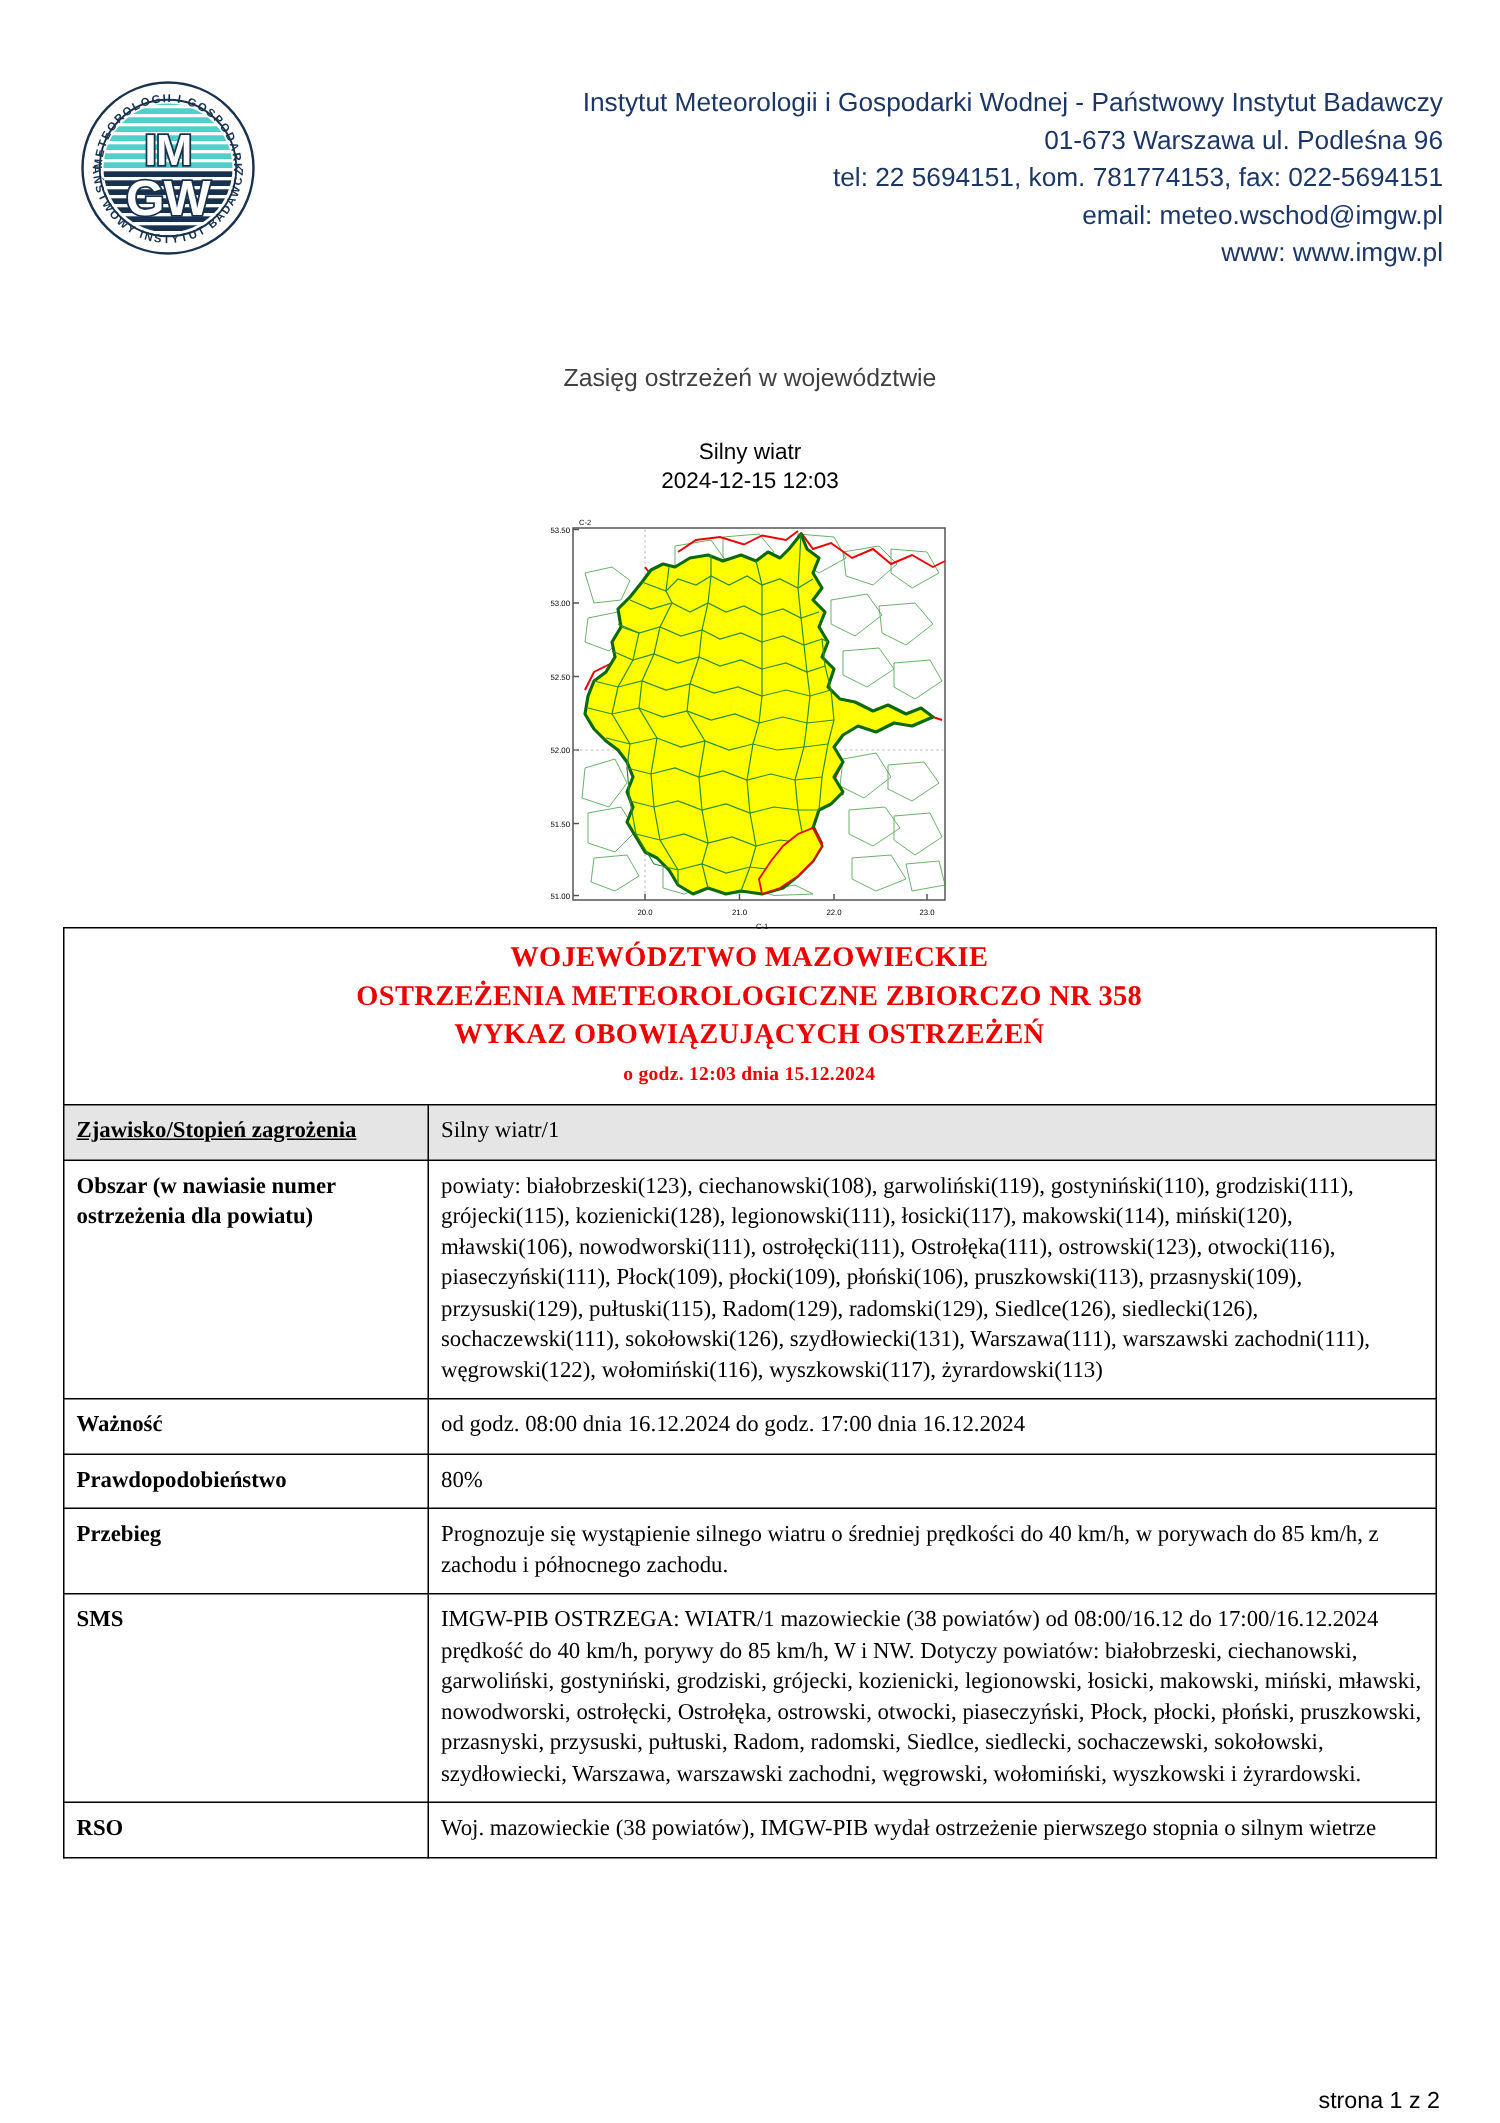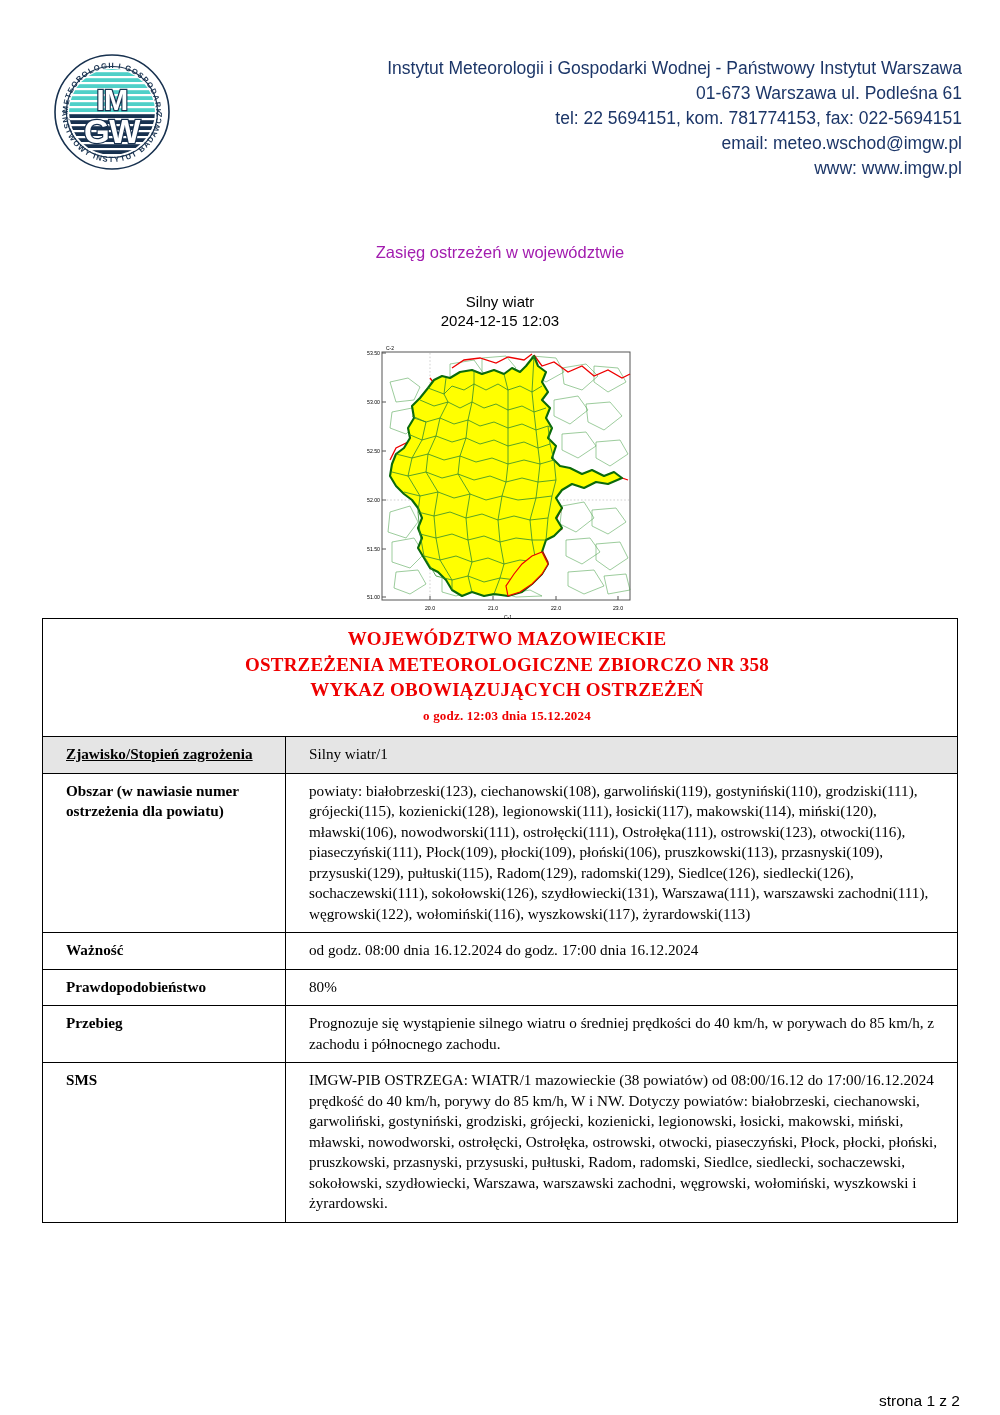--- a/index.html
+++ b/index.html
@@ -36,21 +36,21 @@
   .header-text .bold { font-weight: bold; }
 
   
   .map-block {
     position: relative;
     text-align: center;
   }
   .map-caption {
     font-family: "Liberation Sans", sans-serif;
     font-size: 16.5px;
-    color: #a21caf;
+    color: #404040;
     margin-top: 78px;
   }
   .map-sub {
     font-family: Liberation Sans, sans-serif;
     font-size: 15px;
     color: #000;
     line-height: 19px;
     margin-top: 30px;
   }
   .map-figure {
@@ -68,21 +68,21 @@
     width: 916px;
   }
   table.doc {
     width: 100%;
     border-collapse: collapse;
     table-layout: fixed;
   }
   table.doc td {
     border: 1.4px solid #000;
     vertical-align: top;
-    padding: 7px 9px 8px 23px;
+    padding: 7px 9px 8px 8px;
     font-family: "Liberation Serif", serif;
     font-size: 15.2px;
     line-height: 20.5px;
     color: #000;
   }
   td.title-cell {
     text-align: center;
     padding: 13px 6px 14px 6px;
   }
   .title-line {
@@ -150,22 +150,22 @@
       <text font-family="Liberation Sans, sans-serif" font-size="7.6" font-weight="bold" fill="#17314f" letter-spacing="1.3">
         <textPath href="#arcBot" startOffset="50%" text-anchor="middle">PAŃSTWOWY INSTYTUT BADAWCZY</textPath>
       </text>
 
       <text x="60" y="58" text-anchor="middle" font-family="Liberation Sans, sans-serif" font-size="29" font-weight="bold" fill="#ffffff" stroke="#17314f" stroke-width="2.4" paint-order="stroke" letter-spacing="-0.5">IM</text>
       <text x="60" y="91" text-anchor="middle" font-family="Liberation Sans, sans-serif" font-size="33" font-weight="bold" fill="#ffffff" stroke="#17314f" stroke-width="2.4" paint-order="stroke" letter-spacing="-0.5">GW</text>
     </svg>
   </div>
 
   <div class="header-text">
-    <div>Instytut Meteorologii i Gospodarki Wodnej - Państwowy Instytut Warszawa</div>
-    <div>01-673 Warszawa ul. Podleśna  61</div>
+    <div>Instytut Meteorologii i Gospodarki Wodnej - Państwowy Instytut Badawczy</div>
+    <div>01-673 Warszawa ul. Podleśna  96</div>
     <div>tel: 22 5694151, kom. 781774153, fax: 022-5694151</div>
     <div>email: meteo.wschod@imgw.pl</div>
     <div>www: www.imgw.pl</div>
   </div>
 </div>
 
 <div class="map-block">
   <div class="map-caption">Zasięg ostrzeżeń  w województwie</div>
   <div class="map-sub">
     <div>Silny wiatr</div>
@@ -324,17 +324,21 @@
       <tr>
         <td class="label">Przebieg</td>
         <td>Prognozuje się wystąpienie silnego wiatru o średniej  prędkości  do 40 km/h, w porywach do 85 km/h, z zachodu i północnego zachodu.</td>
       </tr>
 
       <tr>
         <td class="label">SMS</td>
         <td>IMGW-PIB OSTRZEGA: WIATR/1 mazowieckie (38 powiatów) od 08:00/16.12 do 17:00/16.12.2024 prędkość   do 40 km/h, porywy do 85 km/h, W i NW. Dotyczy powiatów: białobrzeski, ciechanowski, garwoliński, gostyniński, grodziski, grójecki, kozienicki, legionowski, łosicki, makowski, miński, mławski, nowodworski, ostrołęcki, Ostrołęka, ostrowski, otwocki, piaseczyński, Płock, płocki, płoński, pruszkowski, przasnyski, przysuski, pułtuski, Radom, radomski, Siedlce, siedlecki, sochaczewski, sokołowski, szydłowiecki, Warszawa, warszawski zachodni, węgrowski, wołomiński, wyszkowski i żyrardowski.</td>
       </tr>
 
+      <tr>
+        <td class="label">RSO</td>
+        <td>Woj. mazowieckie (38 powiatów), IMGW-PIB wydał ostrzeżenie pierwszego stopnia o silnym wietrze</td>
+      </tr>
     </tbody>
   </table>
 </div>
 
 <div class="footer">strona 1 z 2</div>
 
 </body></html>

